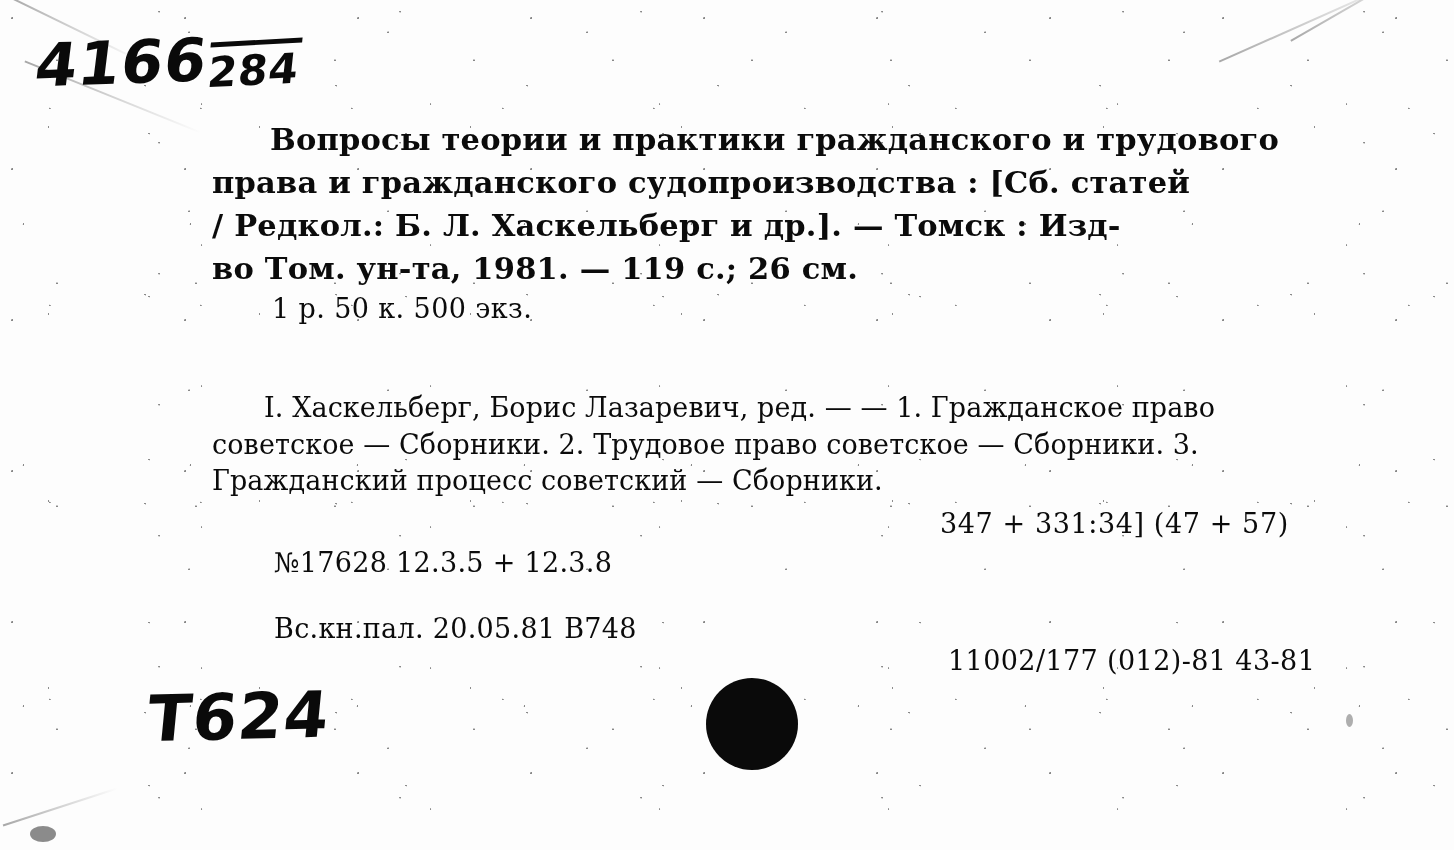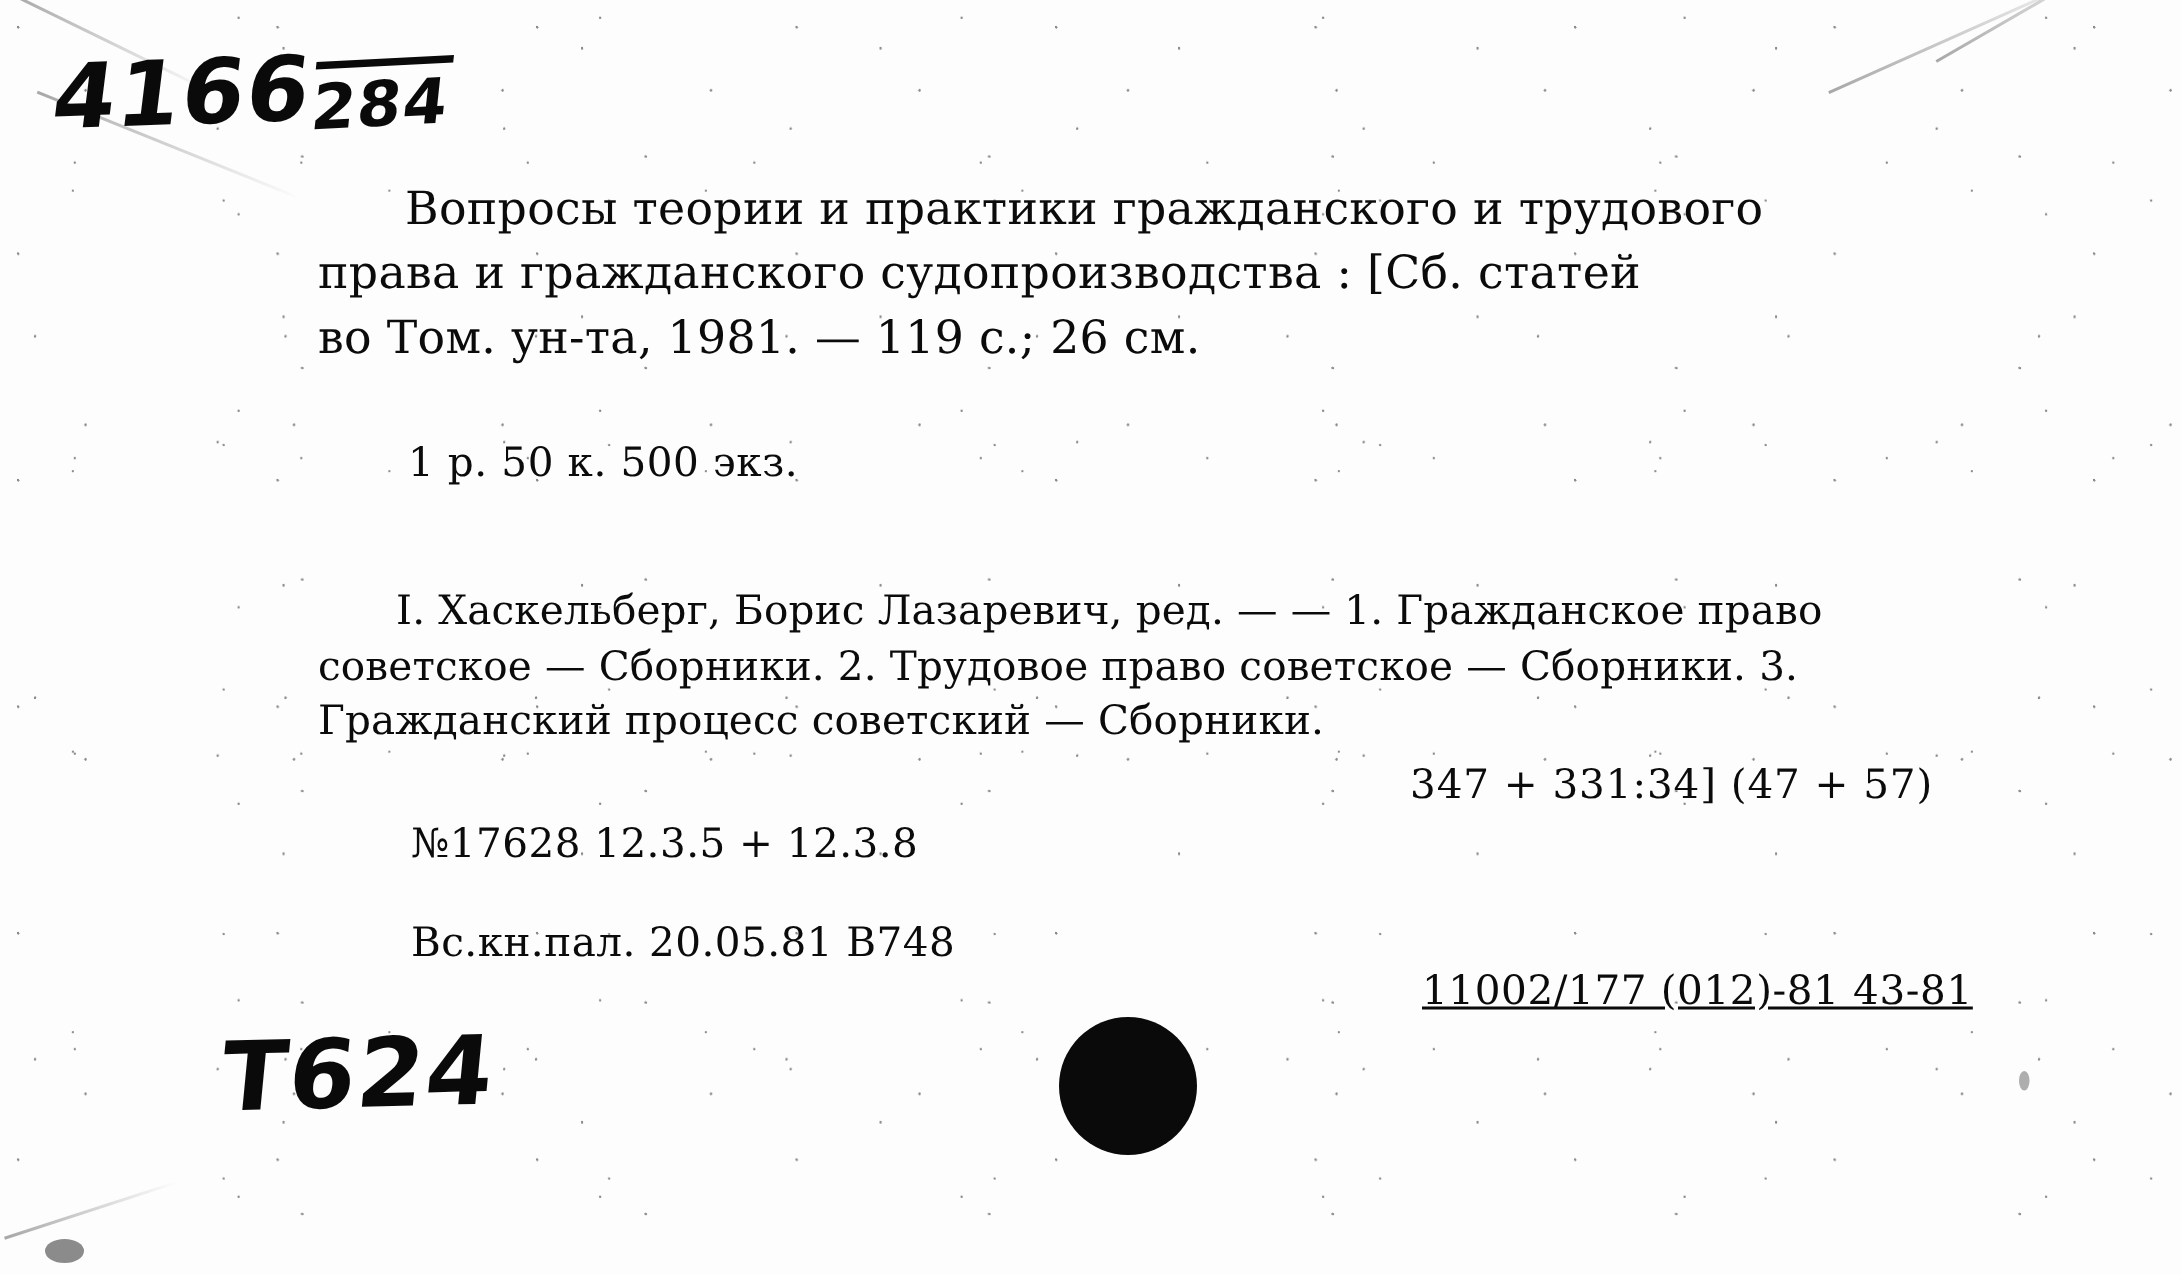--- a/index.html
+++ b/index.html
@@ -82,21 +82,21 @@
     font-size: 64px;
     transform: skewX(-7deg) rotate(-1.5deg);
   }
 
   
   .title-block {
     position: absolute;
     left: 212px;
     top: 118px;
     width: 1180px;
-    font-weight: 400;
+    font-weight: 700;
     font-size: 30.5px;
     line-height: 43px;
     letter-spacing: .2px;
   }
   .title-block .l1 { text-indent: 58px; }
 
   .price-line {
     position: absolute;
     left: 272px;
     top: 293px;
@@ -134,21 +134,20 @@
   }
   .codes .c1 { text-indent: 62px; }
   .codes .c3 { text-indent: 62px; margin-top: 31px; }
 
   .serial {
     position: absolute;
     left: 948px;
     top: 645px;
     font-size: 27px;
     letter-spacing: .4px;
-    text-decoration: underline;
   }
 
   #punch-dot {
     position: absolute;
     left: 706px;
     top: 678px;
     width: 92px;
     height: 92px;
     border-radius: 50%;
     background: #0a0a0a;
@@ -169,20 +168,21 @@
   <div class="blob" style="left:30px;top:826px;width:26px;height:16px;"></div>
   <div class="blob" style="left:1346px;top:714px;width:7px;height:13px;opacity:.35;"></div>
 
   <div class="hand" id="hand-top">
     <span>4166</span><span class="frac">284</span>
   </div>
 
   <div class="title-block">
     <div class="l1">Вопросы теории и практики гражданского и трудового</div>
     <div>права и гражданского судопроизводства : [Сб. статей</div>
+    <div>/ Редкол.: Б. Л. Хаскельберг и др.]. — Томск : Изд-</div>
     <div>во Том. ун-та, 1981. — 119 с.; 26 см.</div>
   </div>
 
   <div class="price-line">1 р. 50 к.    500 экз.</div>
 
   <div class="tracings">
     <div class="l1">I. Хаскельберг, Борис Лазаревич, ред. — — 1. Гражданское право</div>
     <div>советское — Сборники. 2. Трудовое право советское — Сборники. 3.</div>
     <div>Гражданский процесс советский — Сборники.</div>
   </div>

